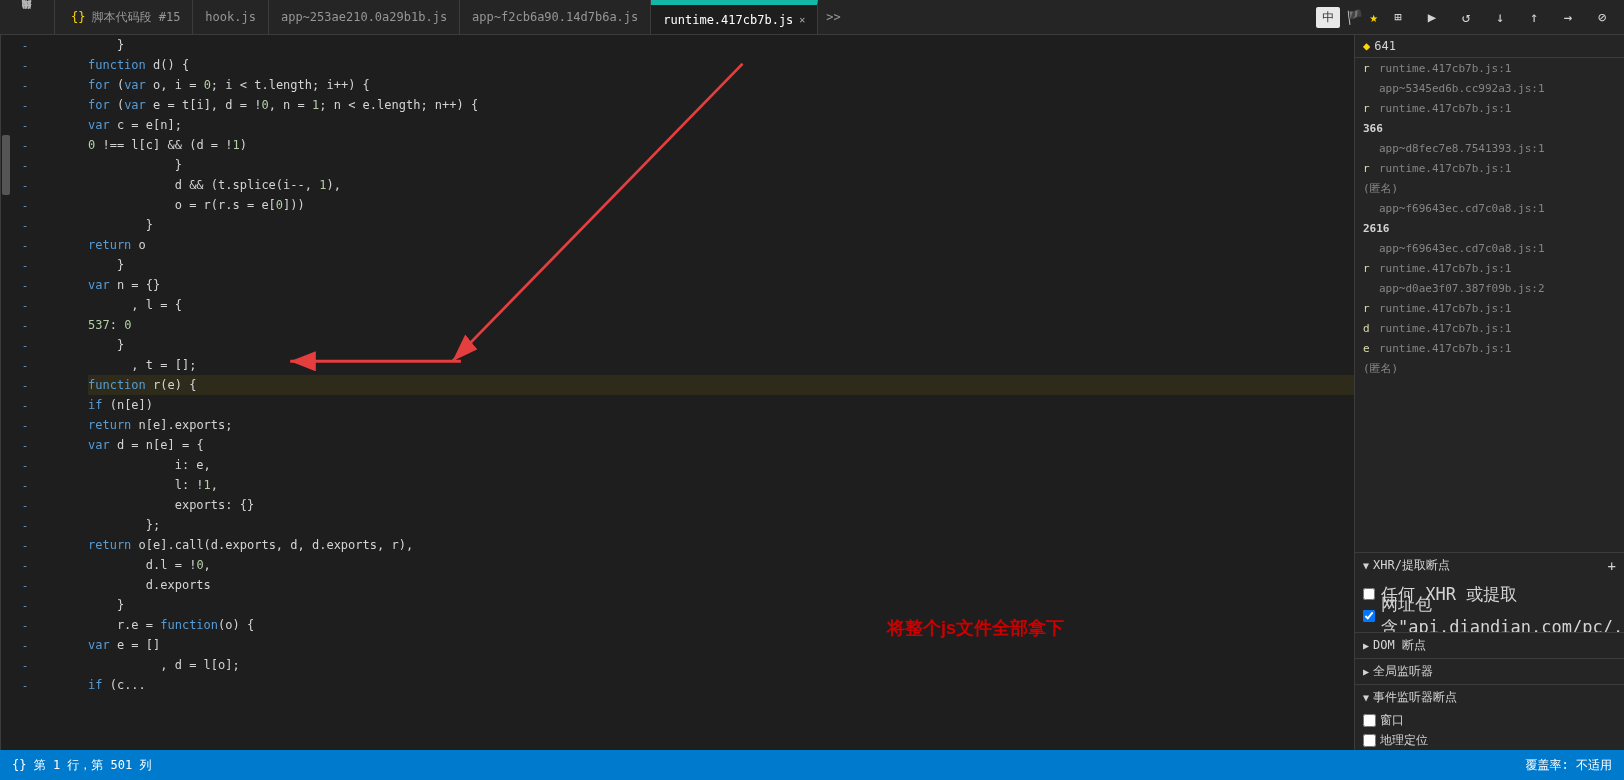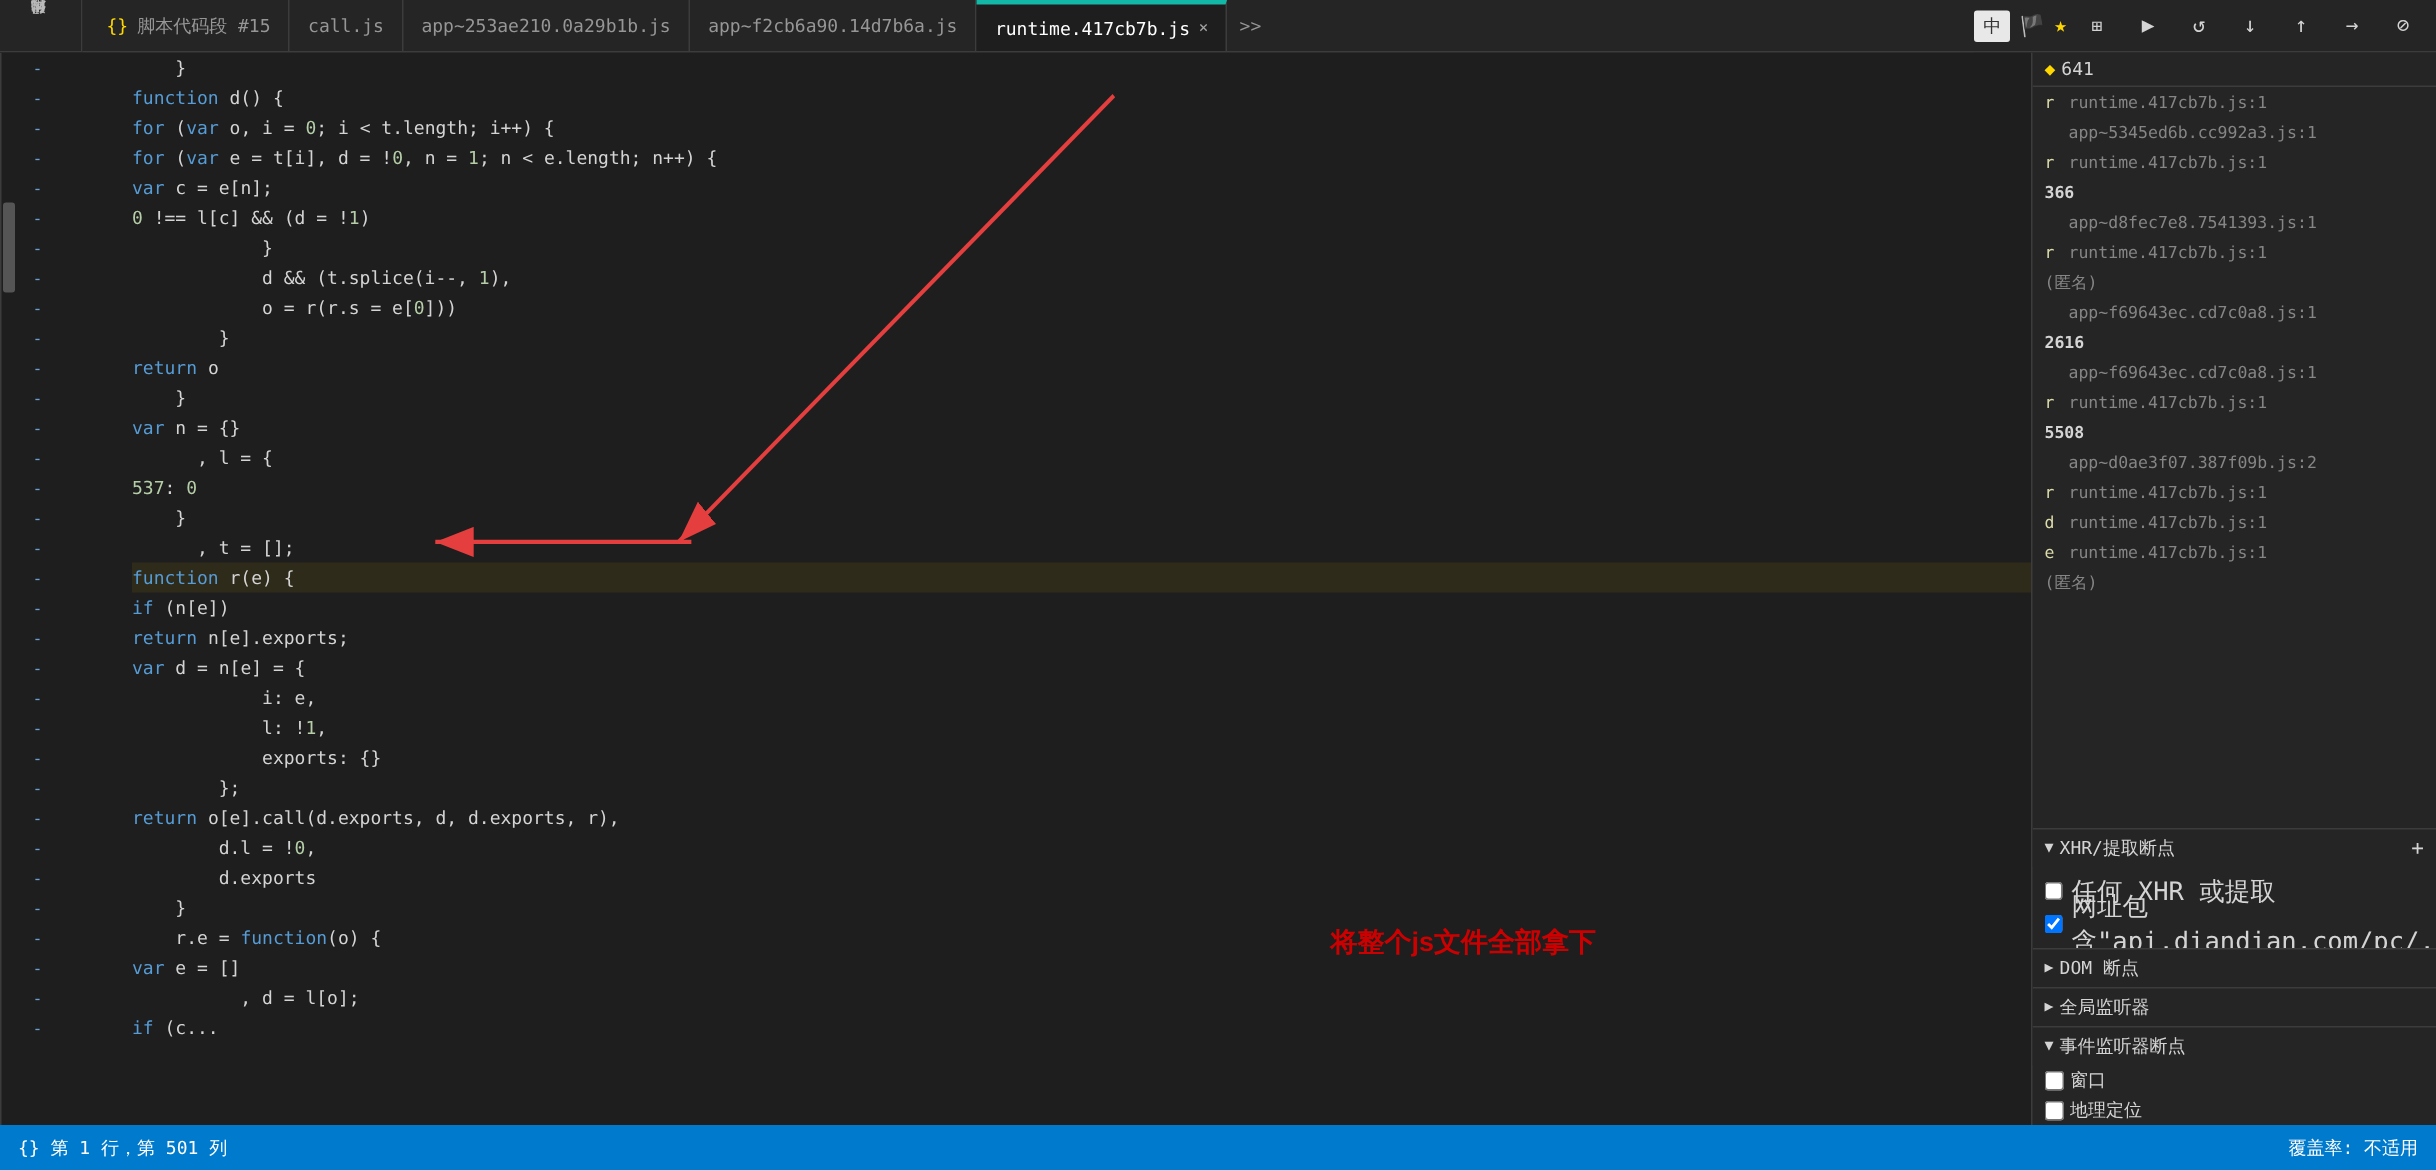--- a/index.html
+++ b/index.html
@@ -18,21 +18,21 @@
       display: flex; align-items: center;
       height: 35px; padding: 0 12px;
       color: #969696; cursor: pointer;
       border-right: 1px solid #3c3c3c;
       white-space: nowrap;
       gap: 6px;
       font-size: 12px;
     }
     .tab.active {
       background: #1e1e1e; color: #ffffff;
-      border-top: 3px solid #14b8a6;
+      border-top: 5px solid #14b8a6;
     }
     .tab-close { font-size: 10px; opacity: 0.6; }
     .tab-more { padding: 0 8px; color: #969696; cursor: pointer; }
 
     
     .code-panel {
       flex: 1; display: flex; overflow: hidden; background: #1e1e1e;
       position: relative;
     }
 
@@ -173,21 +173,21 @@
   <div class="top-area">
     <div class="top-left-icon">
       <span style="font-size:10px;color:#bbbbbb;writing-mode:vertical-rl;transform:rotate(180deg);">脚本代码段</span>
     </div>
     <div class="tab-bar" style="flex:1;">
       <div class="tab">
         <span style="color:#ffd700;">{}</span>
         <span>脚本代码段 #15</span>
       </div>
       <div class="tab">
-        <span>call.js</span>
+        <span>hook.js</span>
       </div>
       <div class="tab">
         <span>app~253ae210.0a29b1b.js</span>
       </div>
       <div class="tab">
         <span>app~f2cb6a90.14d7b6a.js</span>
       </div>
       <div class="tab active">
         <span>runtime.417cb7b.js</span>
         <span class="tab-close">✕</span>
@@ -355,23 +355,20 @@
           </div>
           <div class="call-stack-item">
             <span style="width:12px;"></span>
             <span style="color:#858585;font-size:11px;">app~f69643ec.cd7c0a8.js:1</span>
           </div>
           <div class="call-stack-item">
             <span style="color:#dcdcaa;font-size:11px;width:12px;">r</span>
             <span style="color:#858585;font-size:11px;">runtime.417cb7b.js:1</span>
           </div>
           <div class="call-stack-item">
-            <span class="stack-number">5508</span>
-          </div>
-          <div class="call-stack-item">
             <span style="width:12px;"></span>
             <span style="color:#858585;font-size:11px;">app~d0ae3f07.387f09b.js:2</span>
           </div>
           <div class="call-stack-item">
             <span style="color:#dcdcaa;font-size:11px;width:12px;">r</span>
             <span style="color:#858585;font-size:11px;">runtime.417cb7b.js:1</span>
           </div>
           <div class="call-stack-item">
             <span style="color:#dcdcaa;font-size:11px;width:12px;">d</span>
             <span style="color:#858585;font-size:11px;">runtime.417cb7b.js:1</span>

